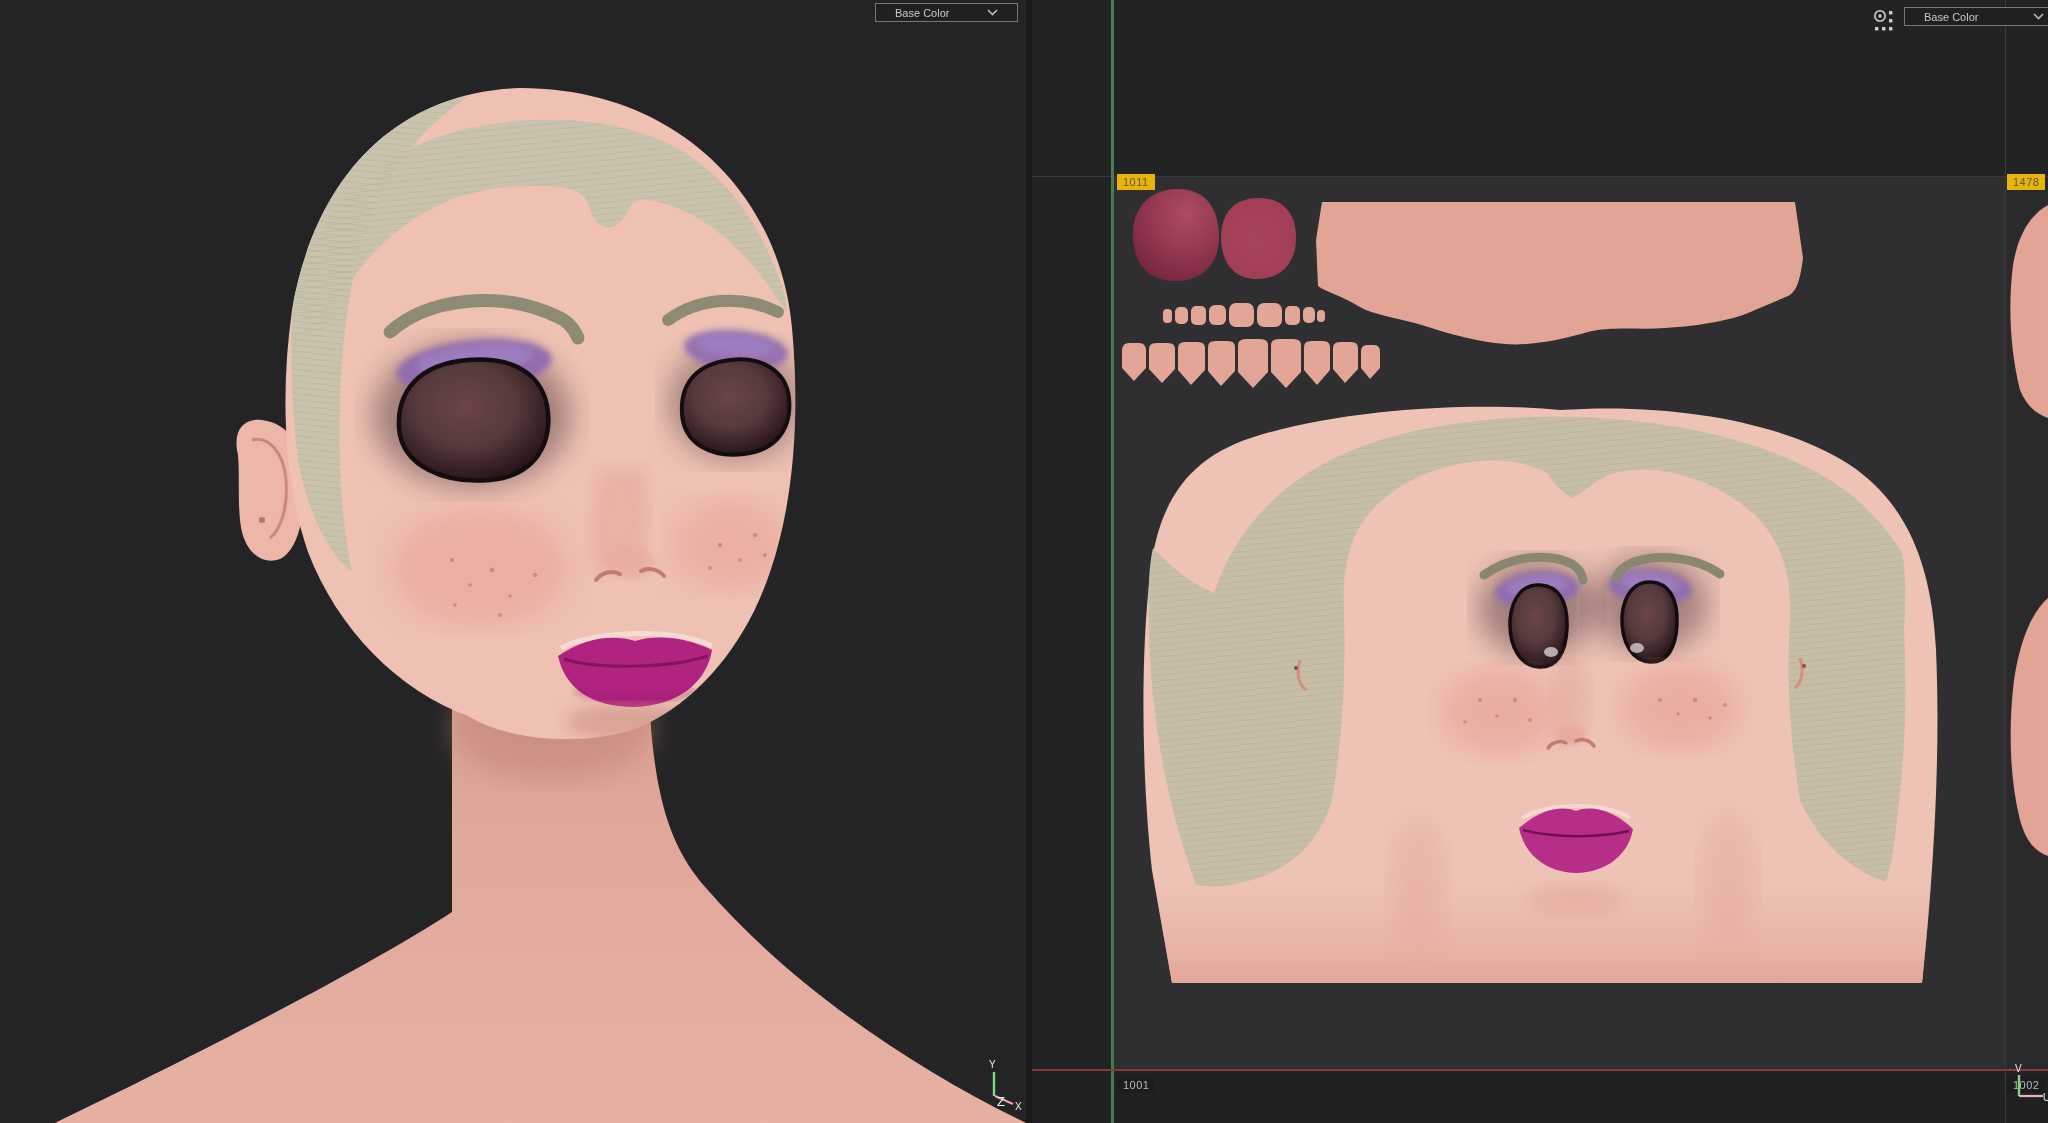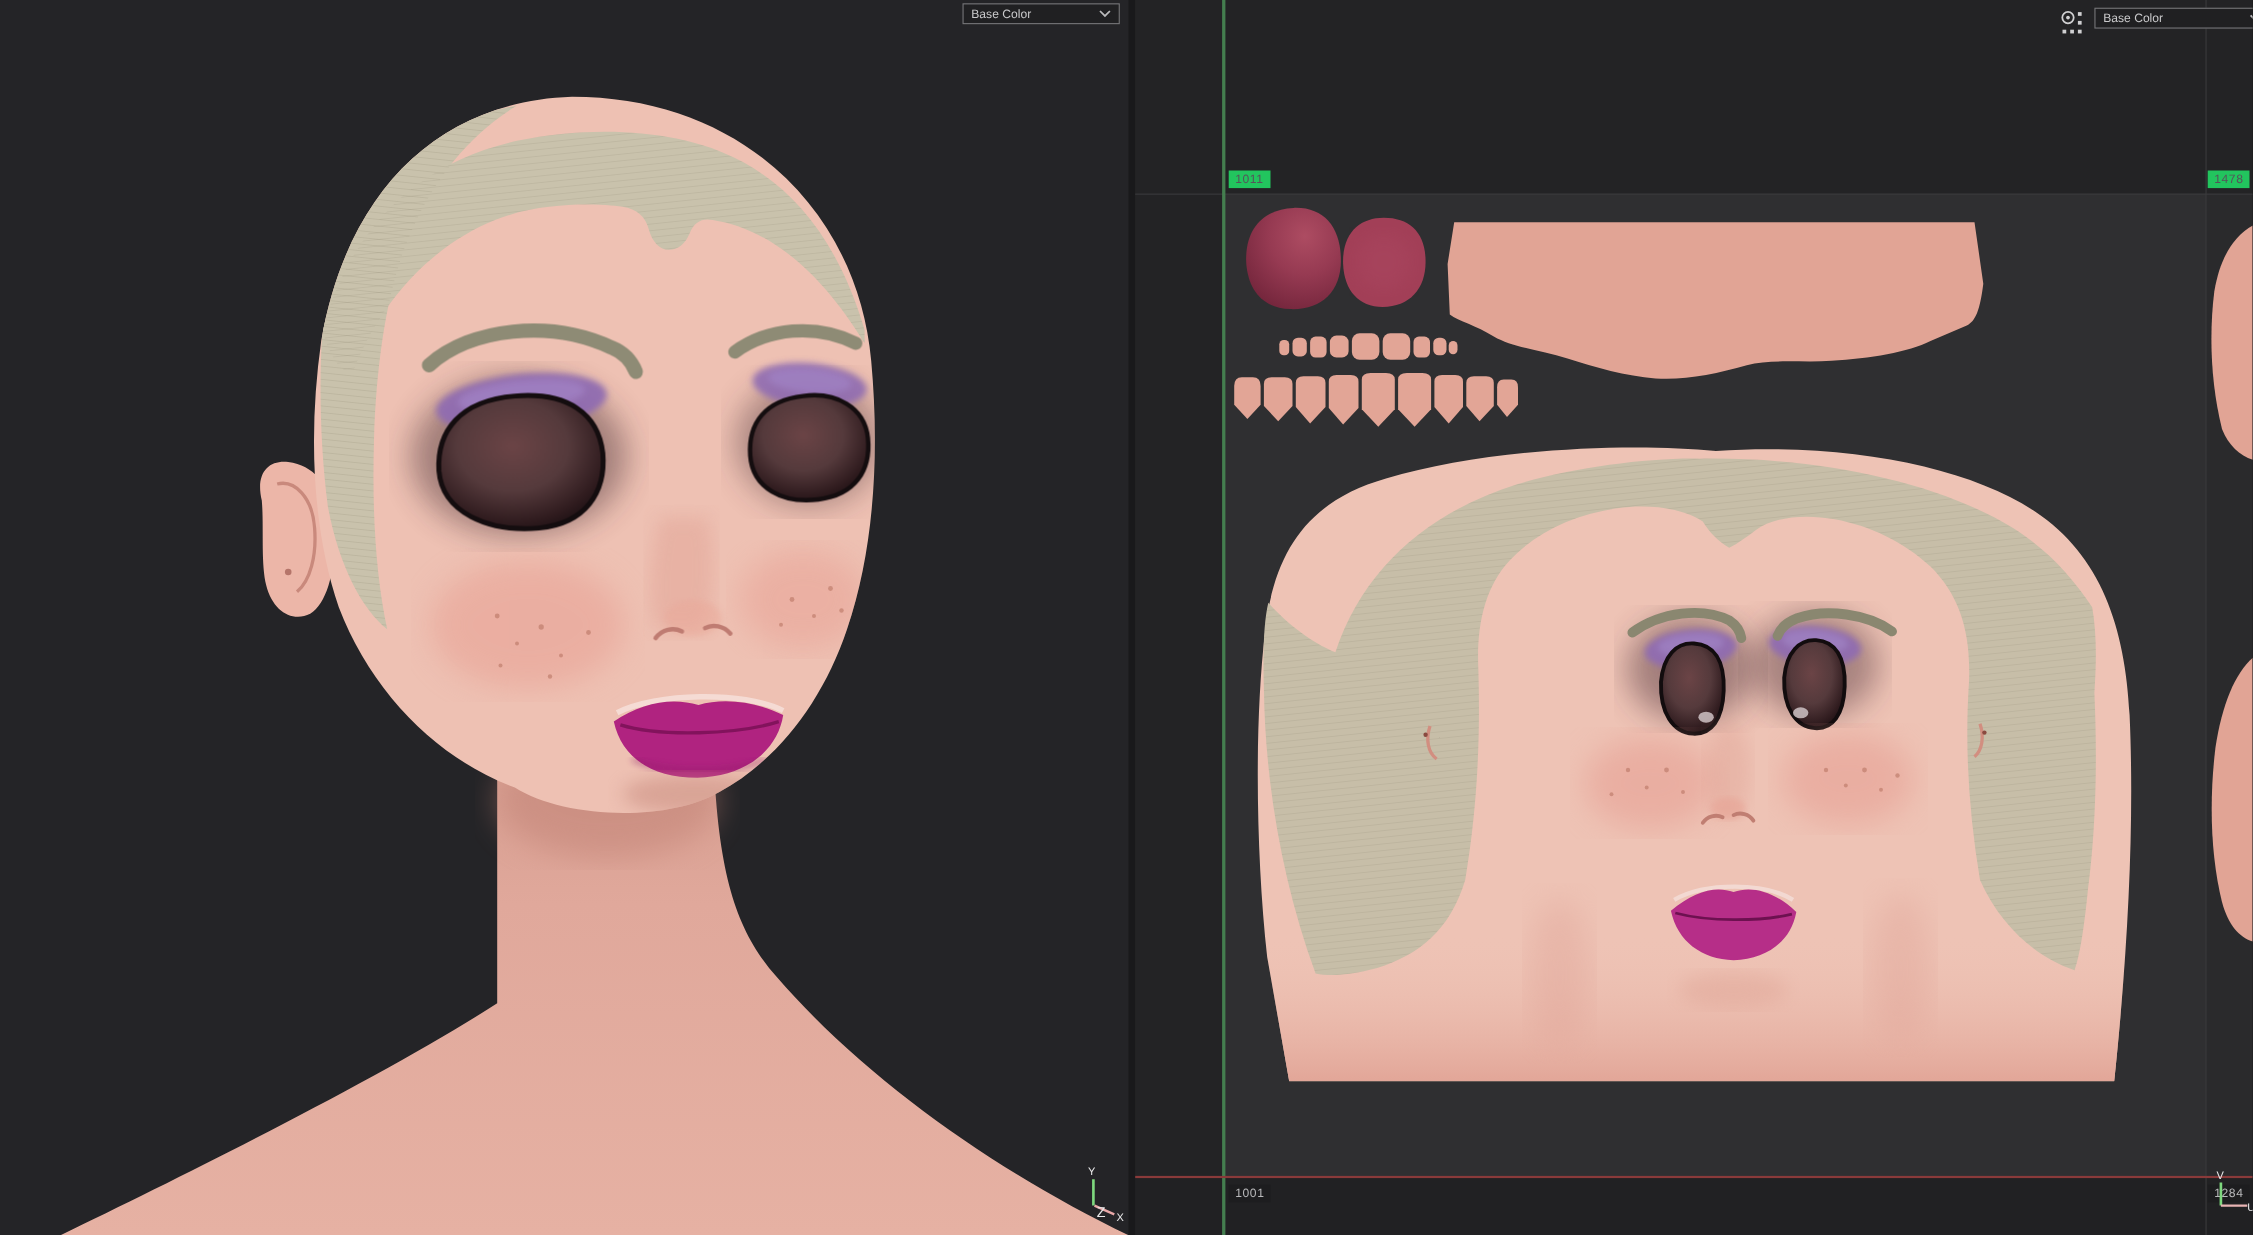--- a/index.html
+++ b/index.html
@@ -16,24 +16,24 @@
   
   .hline-faint{left:1032px;top:176px;width:1016px;height:1px;background:#3a3a3d;}
   .vline-faint{left:2005px;top:0;width:1px;height:1123px;background:#3a3a3d;}
   .vline-green{left:1111px;top:0;width:3px;height:1123px;background:#447e4f;}
   .hline-red{left:1032px;top:1069px;width:1016px;height:2px;background:#8a3a3a;}
   
   svg.art{left:0;top:0;width:2048px;height:1123px;pointer-events:none;}
   
   .tile-label{padding:1px 6px;font-size:11px;line-height:14px;letter-spacing:.5px;}
   .tile-label.bright{background:#1d1d1f;color:#b9b9bb;margin-top:27px;}
-  .tile-label.dim{background:#22c55e;color:#55555a;}
+  .tile-label.dim{background:#eab308;color:#55555a;margin-top:19px;}
   
   .dd{height:19px;background:#202022;border:1px solid #77777a;display:flex;
-      align-items:center;justify-content:space-between;padding:0 7px;
+      align-items:center;justify-content:space-between;padding:0 19px;
       font-size:11px;color:#c9c9cb;box-sizing:border-box;}
   .dd-left{left:875px;top:3px;width:143px;}
   .dd-right{left:1904px;top:7px;width:160px;}
   .chev{flex:0 0 auto;margin-left:8px;}
   
   .gizmo{pointer-events:none;}
   .gz-text{fill:#e9e9ea;font-family:"Liberation Sans",sans-serif;}
 </style>
 </head>
 <body>
@@ -257,21 +257,21 @@
       <g fill="#e1a495">
         <path d="M2048 205 C2030 215 2018 235 2013 265 C2008 305 2010 350 2020 390 C2026 405 2036 414 2048 418 Z"></path>
         <path d="M2048 598 C2032 612 2020 640 2014 680 C2008 730 2010 780 2020 820 C2026 842 2036 852 2048 856 Z"></path>
       </g>
     </g>
   </svg>
 
   <div class="abs tile-label dim" style="left:1117px;top:155px;">1011</div>
   <div class="abs tile-label dim" style="left:2007px;top:155px;">1478</div>
   <div class="abs tile-label bright" style="left:1117px;top:1050px;">1001</div>
-  <div class="abs tile-label bright" style="left:2007px;top:1050px;">1284</div>
+  <div class="abs tile-label bright" style="left:2007px;top:1050px;">1002</div>
 
   <div class="abs dd dd-left">
     <span>Base Color</span>
     <svg class="chev" width="11" height="7">
       <polyline points="1,1 5.5,5.5 10,1" fill="none" stroke="#bbbbbd" stroke-width="1.6"></polyline>
     </svg>
   </div>
 
   <svg class="abs" style="left:1872px;top:8px;" width="26" height="26">
     <circle cx="8" cy="8" r="5.2" fill="none" stroke="#d0d0d2" stroke-width="1.6"></circle>

